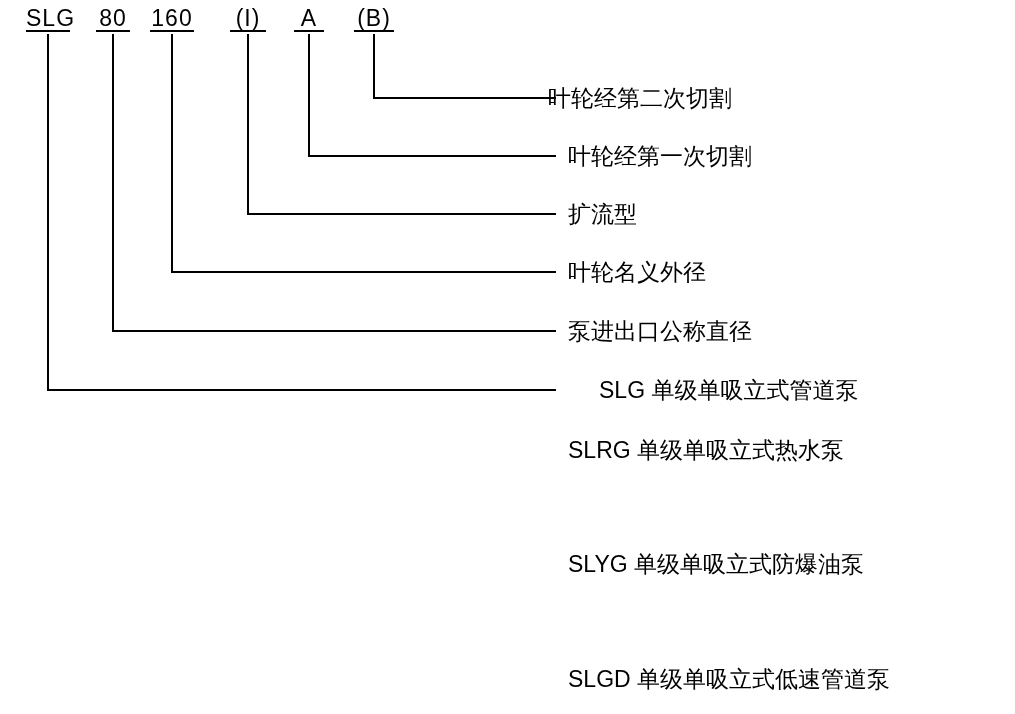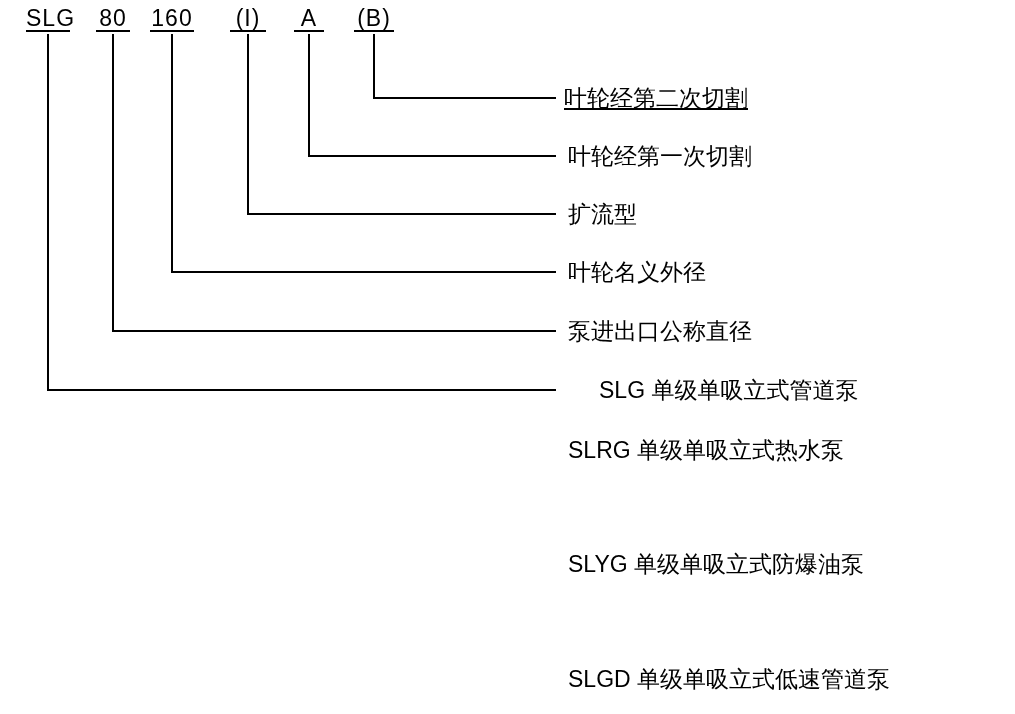--- a/index.html
+++ b/index.html
@@ -62,21 +62,21 @@
 
   <div class="vline" style="left:171px; top:34px; height:237px;"></div>
   <div class="hline" style="left:171px; top:271px; width:385px;"></div>
 
   <div class="vline" style="left:112px; top:34px; height:296px;"></div>
   <div class="hline" style="left:112px; top:330px; width:444px;"></div>
 
   <div class="vline" style="left:47px; top:34px; height:355px;"></div>
   <div class="hline" style="left:47px; top:389px; width:509px;"></div>
 
-  <span class="lbl" style="left:564px; top:85px;text-decoration:underline;">叶轮经第二次切割</span>
+  <span class="lbl" style="left:548px; top:85px;">叶轮经第二次切割</span>
   <span class="lbl" style="left:568px; top:143px;text-align:center;">叶轮经第一次切割</span>
   <span class="lbl" style="left:568px; top:201px;">扩流型</span>
   <span class="lbl" style="left:568px; top:259px;">叶轮名义外径</span>
   <span class="lbl" style="left:568px; top:318px;">泵进出口公称直径</span>
   <span class="lbl" style="left:568px; top:377px;margin-left:31px;">SLG 单级单吸立式管道泵</span>
 
   <span class="lbl" style="left:568px; top:437px;">SLRG 单级单吸立式热水泵</span>
   <span class="lbl" style="left:568px; top:551px;">SLYG 单级单吸立式防爆油泵</span>
   <span class="lbl" style="left:568px; top:666px;">SLGD 单级单吸立式低速管道泵</span>
 

